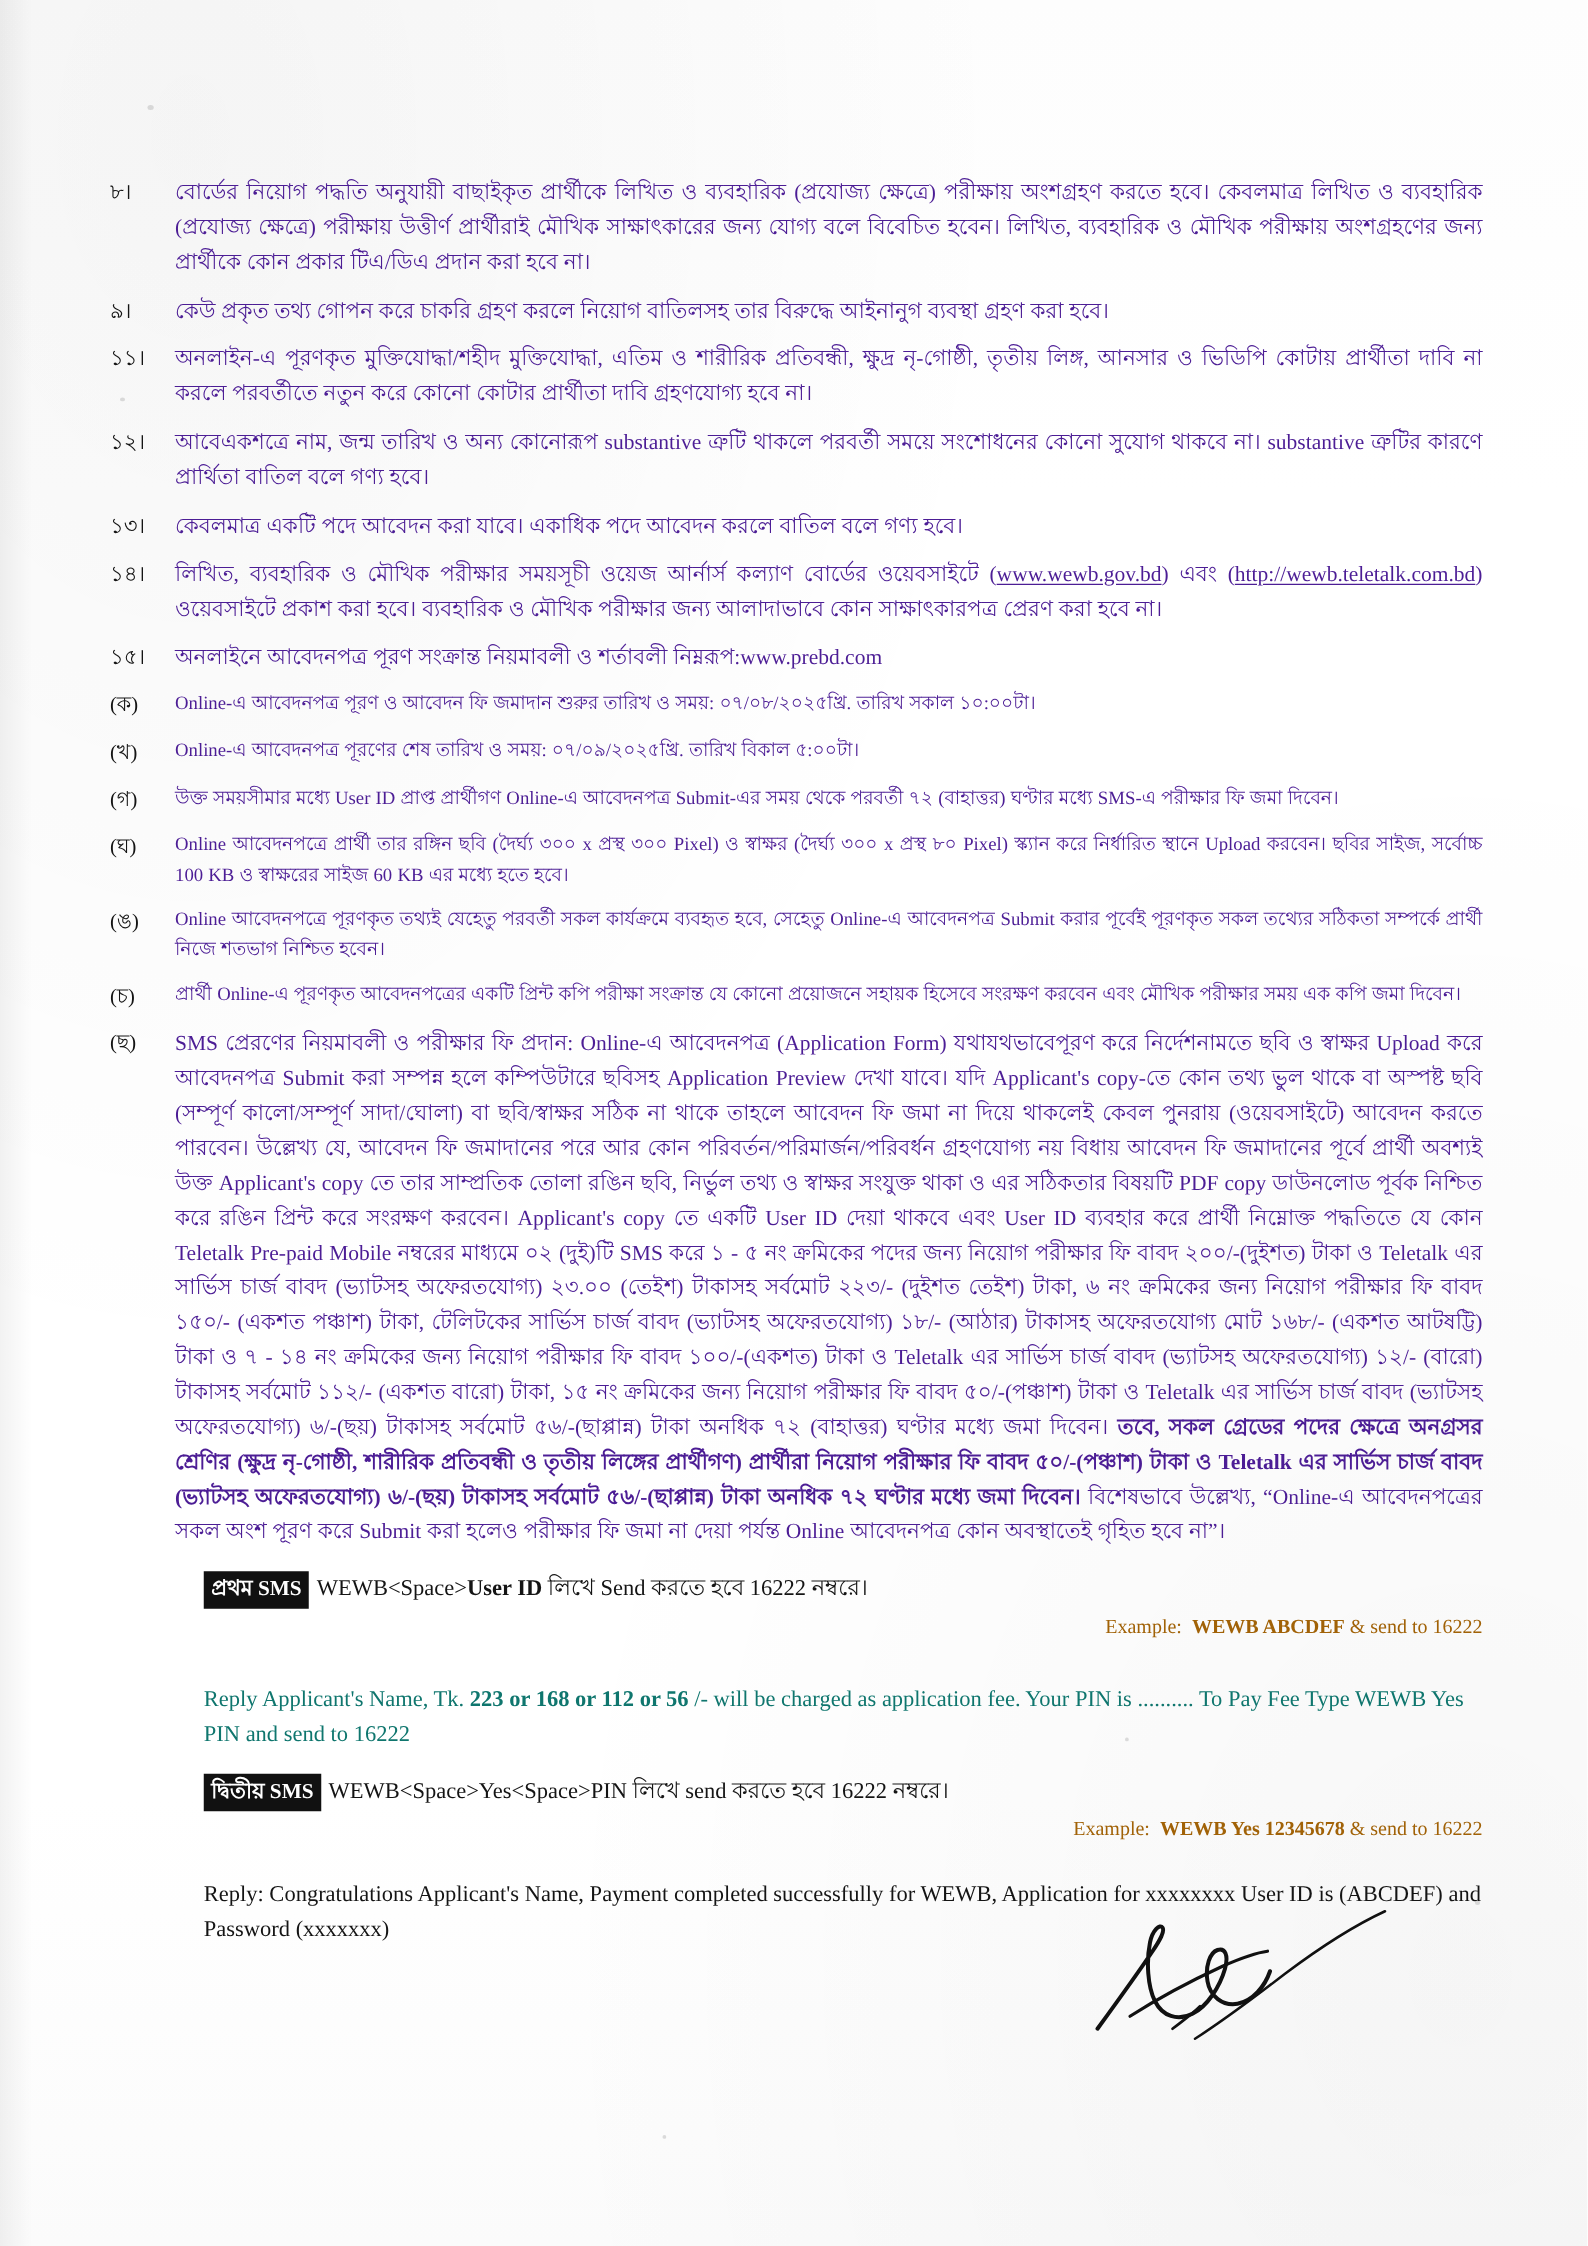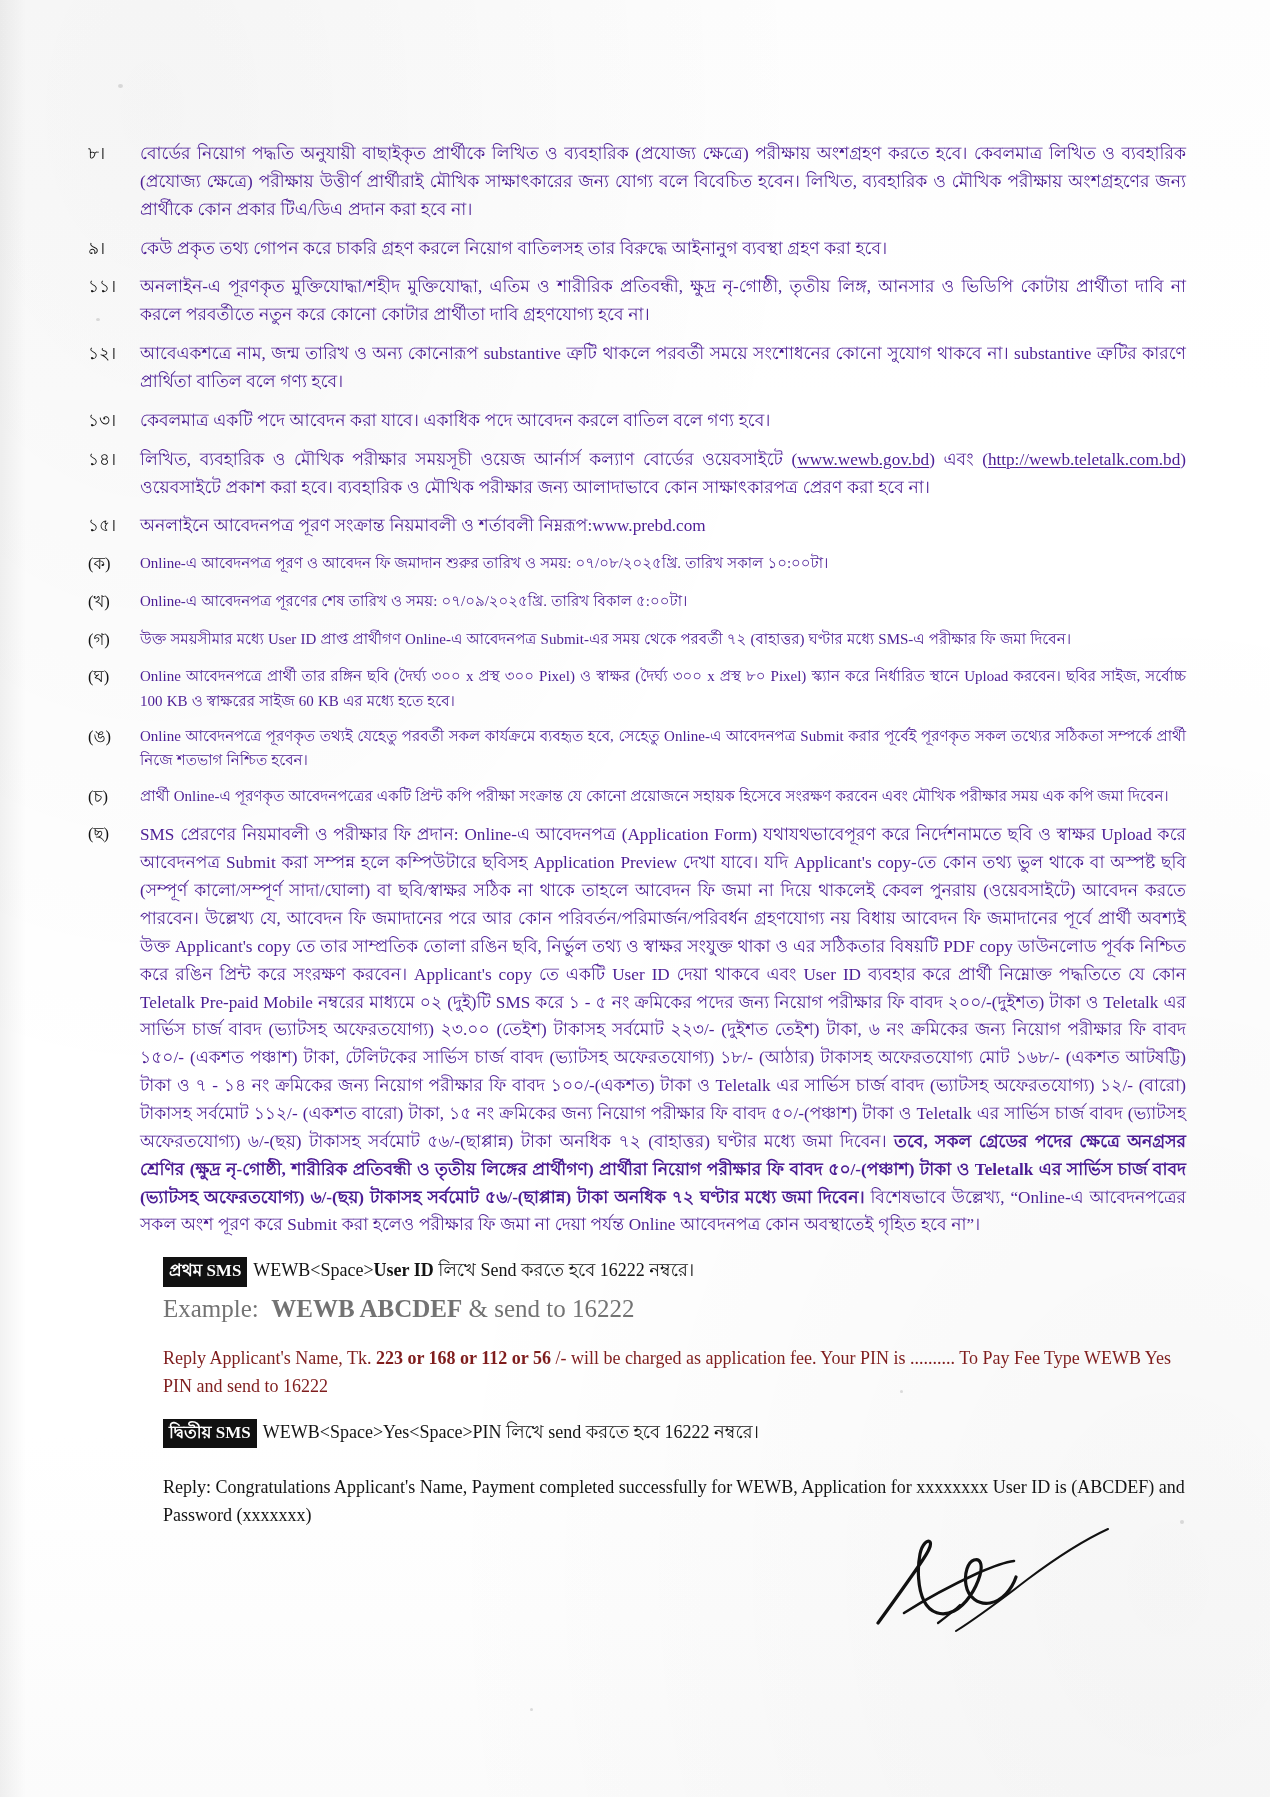--- a/index.html
+++ b/index.html
@@ -57,22 +57,22 @@
   .sms-line{ font-size:18px; line-height:1.55; color:#141414; margin-bottom:2px; }
   .chip{
     display:inline-block;
     background:#111; color:#fff;
     padding:1px 6px 2px 6px;
     font-weight:bold;
     font-size:17px;
     margin-right:6px;
     text-align:center;
   }
-  .example{ font-size:25px; line-height:1.5; margin-top:3px; color:#737373; }
-  .reply{ font-size:18px; line-height:1.55; margin-top:18px; color:#7f1d1d; }
+  .example{ font-size:16px; line-height:1.5; margin-top:3px; color:#a16207;text-align:right; }
+  .reply{ font-size:18px; line-height:1.55; margin-top:32px; color:#0f766e; }
   .reply2{ font-size:18px; line-height:1.55; margin-top:26px; color:#141414; }
 
   
   .sig{ position:absolute; right:150px; bottom:150px; width:260px; height:120px; z-index:4; }
 
   
   .edge-smudge{
     position:absolute; left:0; top:0; width:26px; height:100%;
     background:linear-gradient(90deg, rgba(0,0,0,.05), rgba(0,0,0,0));
     z-index:1; pointer-events:none;
@@ -165,20 +165,21 @@
     </div>
 
     <div class="sms-wrap">
       <div class="sms-line"><span class="chip">প্রথম SMS</span><span class="lat">WEWB&lt;Space&gt;</span><span class="lat b">User ID</span><span> লিখে Send করতে হবে 16222 নম্বরে।</span></div>
       <div class="example"><span class="lat">Example:</span>&nbsp;&nbsp;<span class="lat b">WEWB ABCDEF</span><span class="lat"> &amp; send to 16222</span></div>
       <div class="reply"><span class="lat">Reply Applicant's Name, Tk. </span><span class="lat b">223 or 168 or 112 or 56</span><span class="lat"> /- will be charged as application fee. Your PIN is .......... To Pay Fee Type WEWB Yes PIN and send to 16222</span></div>
     </div>
 
     <div class="sms-wrap">
       <div class="sms-line"><span class="chip">দ্বিতীয় SMS</span><span class="lat">WEWB&lt;Space&gt;Yes&lt;Space&gt;PIN</span><span> লিখে send করতে হবে 16222 নম্বরে।</span></div>
+      <div class="example"><span class="lat">Example:</span>&nbsp;&nbsp;<span class="lat b">WEWB Yes 12345678</span><span class="lat"> &amp; send to 16222</span></div>
       <div class="reply2 lat">Reply: Congratulations Applicant's Name, Payment completed successfully for WEWB, Application for xxxxxxxx User ID is (ABCDEF) and Password (xxxxxxx)</div>
     </div>
 
   </div>
 </div>
 
 <svg class="sig" viewBox="0 0 260 120">
   <path d="M18,96 C34,74 50,52 62,34 C68,25 72,18 70,15 C68,12 62,17 60,27 C57,42 58,62 64,74 C70,86 82,90 94,84 C106,78 116,62 120,48 C123,37 120,31 114,33 C108,35 104,46 106,58 C108,70 118,78 130,76 C142,74 152,62 156,50" fill="none" stroke="#111" stroke-width="3.2" stroke-linecap="round" stroke-linejoin="round"></path>
   <path d="M44,86 C66,72 92,58 118,46 C134,39 146,35 154,34" fill="none" stroke="#111" stroke-width="2.6" stroke-linecap="round"></path>
   <path d="M96,104 C118,90 142,72 168,52 C196,31 222,14 248,2" fill="none" stroke="#111" stroke-width="2" stroke-linecap="round"></path>

